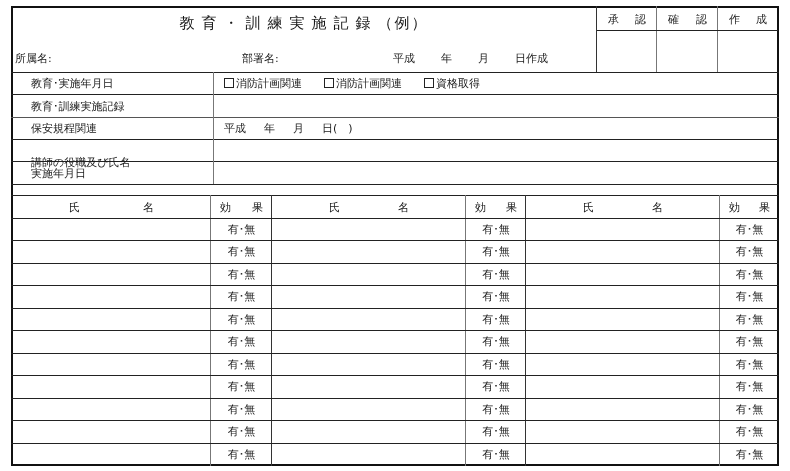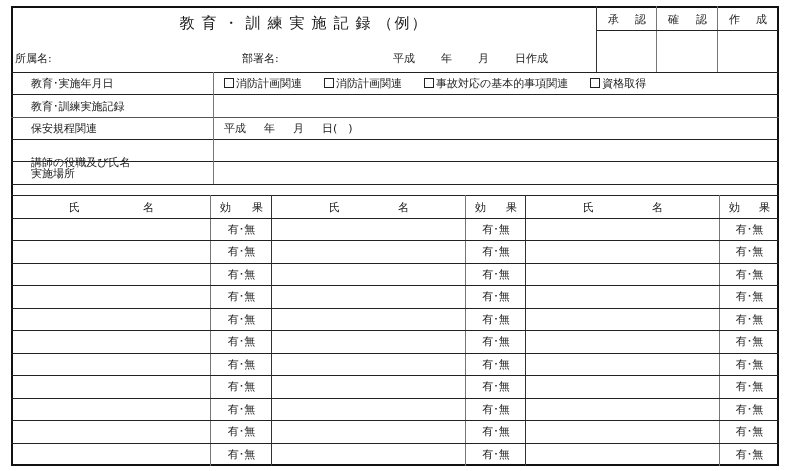--- a/index.html
+++ b/index.html
@@ -87,26 +87,25 @@
 <div class="abs line-hg" style="left:11px; top:117px; width:768px;"></div>
 <div class="abs line-h" style="left:11px; top:139px; width:768px;"></div>
 <div class="abs line-h" style="left:11px; top:161px; width:768px;"></div>
 <div class="abs line-h" style="left:11px; top:184px; width:768px;"></div>
 <div class="abs line-vg" style="left:213px; top:72px; height:112px;"></div>
 
 <div class="abs info-label" style="top:73px; height:21px;">教育･実施年月日</div>
 <div class="abs info-label" style="top:95px; height:22px;">教育･訓練実施記録</div>
 <div class="abs info-label" style="top:118px; height:21px;">保安規程関連</div>
 <div class="abs info-label" style="top:152px; height:21px;">講師の役職及び氏名</div>
-<div class="abs info-label" style="top:162px; height:22px;">実施場所</div>
+<div class="abs info-label" style="top:162px; height:22px;">実施年月日</div>
 
 <div class="abs info-value" style="top:73px; height:21px;">
   <span class="opt"><span class="box"></span><span>消防計画関連</span></span>
   <span class="opt"><span class="box"></span><span>消防計画関連</span></span>
-  <span class="opt"><span class="box"></span><span>事故対応の基本的事項関連</span></span>
   <span class="opt"><span class="box"></span><span>資格取得</span></span>
 </div>
 <div class="abs info-value" style="top:95px; height:22px;"></div>
 <div class="abs info-value" style="top:118px; height:21px;">
   <span class="date-part">平成</span>
   <span class="date-part">年</span>
   <span class="date-part">月</span>
   <span>日(　)</span>
 </div>
 <div class="abs info-value" style="top:140px; height:21px;"></div>

